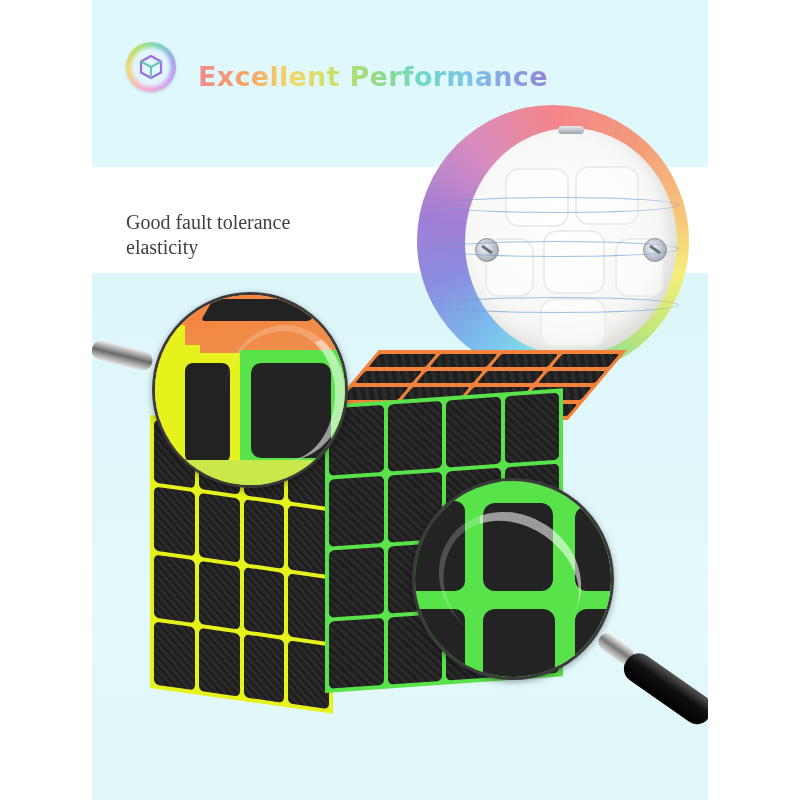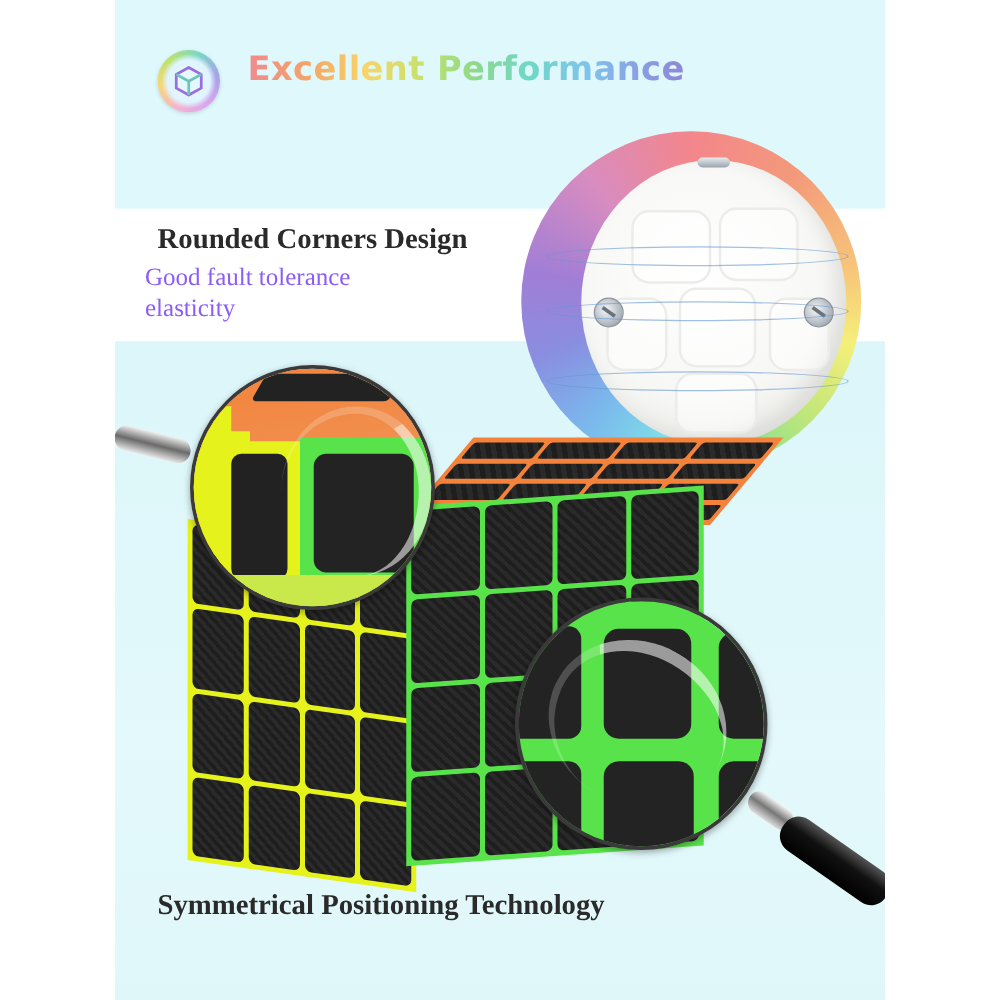--- a/index.html
+++ b/index.html
@@ -1,32 +1,32 @@
 <!DOCTYPE html>
 <html><head>
 <meta charset="utf-8">
 <style>
   html, body { margin:0; padding:0; }
   body { width:800px; height:800px; background:#ffffff; position:relative; overflow:hidden; font-family:"Liberation Serif", serif; }
   .panel { position:absolute; left:92px; top:0; width:616px; height:800px; background:#dff8fb; overflow:hidden; }
   .panel-grad { position:absolute; left:0; top:273px; width:616px; height:527px; background:linear-gradient(180deg,#dcf6f9 0%,#e3f9fb 60%,#e0f7f9 100%); }
   .white-band { position:absolute; left:0; top:167px; width:616px; height:106px; background:#ffffff; }
 
-  .header { position:absolute; left:34px; top:40px; height:52px; display:flex; align-items:flex-start; }
+  .header { position:absolute; left:34px; top:40px; height:52px; display:flex; align-items:flex-end; }
   .logo { width:50px; height:50px; border-radius:50%; position:relative;
     background: radial-gradient(circle at 50% 50%, #e6fbff 0%, #dff4ff 48%, rgba(0,0,0,0) 62%),
                 conic-gradient(from 200deg, #f5b2d0, #f7d77a, #b9e36a, #7ad8c5, #a7a2ea, #d9a6ef, #f5b2d0);
     box-shadow: 0 1px 3px rgba(120,140,160,0.35); }
   .logo svg { position:absolute; left:11px; top:11px; }
   .title { margin-left:22px; font-family:"DejaVu Sans", sans-serif; font-weight:bold; font-size:27px; letter-spacing:0.3px;
     background: linear-gradient(90deg,#f08a8f 0%,#f5a467 14%,#f6d56a 27%,#c6e26c 40%,#8fd98a 52%,#6fd8c6 64%,#7fc3ec 78%,#8a9ee2 90%,#8f86d6 100%);
     -webkit-background-clip:text; background-clip:text; color:transparent; text-shadow:0 0 0 rgba(0,0,0,0); }
 
   .f1-title { position:absolute; left:34px; top:178px; font-size:23px; font-weight:bold; color:#2a2a2a; }
-  .f1-desc { position:absolute; left:24px; top:210px; font-size:20px; color:#8b5cf6; line-height:25px; width:240px; }
+  .f1-desc { position:absolute; left:34px; top:210px; font-size:20px; color:#404040; line-height:25px; width:240px; }
 
   .f2-title { position:absolute; left:34px; top:711px; font-size:23px; font-weight:bold; color:#2a2a2a; }
   .f2-desc { position:absolute; left:34px; top:749px; font-size:20px; color:#2c2c2c; }
 
   .core { position:absolute; left:325px; top:105px; width:272px; height:272px; border-radius:50%;
     background: conic-gradient(from 0deg, #f3868b 0deg, #f39a7a 40deg, #f7c77a 80deg, #f5ef7a 105deg, #bfe67a 135deg, #7fdf9a 165deg, #7fe0e8 190deg, #7ab8ec 220deg, #8a8ee0 250deg, #a07ed6 280deg, #d88cc0 320deg, #f3868b 360deg);
     filter: blur(0.4px); }
   .core-inner { position:absolute; left:48px; top:23px; width:212px; height:228px; border-radius:50%;
     background: radial-gradient(circle at 45% 40%, #ffffff 0%, #f7f7f5 55%, #e6e6e2 90%); box-shadow: inset -8px -6px 16px rgba(0,0,0,0.08); }
   .core-ring { position:absolute; left:20px; width:240px; height:14px; border:1px solid rgba(100,150,210,0.6); border-radius:50%; }
@@ -66,21 +66,20 @@
   <div class="header">
     <div class="logo">
       <svg width="28" height="28" viewBox="0 0 28 28">
         <path d="M14 3 L24 8.5 L24 19.5 L14 25 L4 19.5 L4 8.5 Z" fill="none" stroke="#9a6ee0" stroke-width="2.2" stroke-linejoin="round"></path>
         <path d="M4 8.5 L14 14 L24 8.5 M14 14 L14 25" fill="none" stroke="#6fc4b8" stroke-width="2.2" stroke-linejoin="round"></path>
       </svg>
     </div>
     <span class="title">Excellent Performance</span>
   </div>
 
-  <div class="f1-title">Rounded Corners Design</div>
   <div class="f1-desc">
     <div>Good fault tolerance</div>
     <div>elasticity</div>
   </div>
 
   <div class="core">
     <div class="core-inner">
       <div class="core-seg" style="left:40px;top:40px;width:60px;height:55px;"></div>
       <div class="core-seg" style="left:110px;top:38px;width:60px;height:55px;"></div>
       <div class="core-seg" style="left:78px;top:102px;width:58px;height:60px;"></div>
@@ -176,14 +175,13 @@
       <div style="position:absolute;left:160px;top:25px;width:60px;height:85px;background:#232323;border-radius:12px;"></div>
       <div style="position:absolute;left:-20px;top:128px;width:70px;height:90px;background:#232323;border-radius:10px;"></div>
       <div style="position:absolute;left:68px;top:128px;width:72px;height:90px;background:#232323;border-radius:12px;"></div>
       <div style="position:absolute;left:160px;top:128px;width:60px;height:90px;background:#232323;border-radius:12px;"></div>
     </div>
     <div class="mag-glare" style="left:30px;top:25px;width:120px;height:140px;transform:rotate(-60deg);"></div>
   </div>
   <div class="handle handle2-metal"></div>
   <div class="handle handle2-grip"></div>
 
-  <div class="f2-title">Symmetrical Positioning Technology</div>
 </div>
 
 </body></html>

